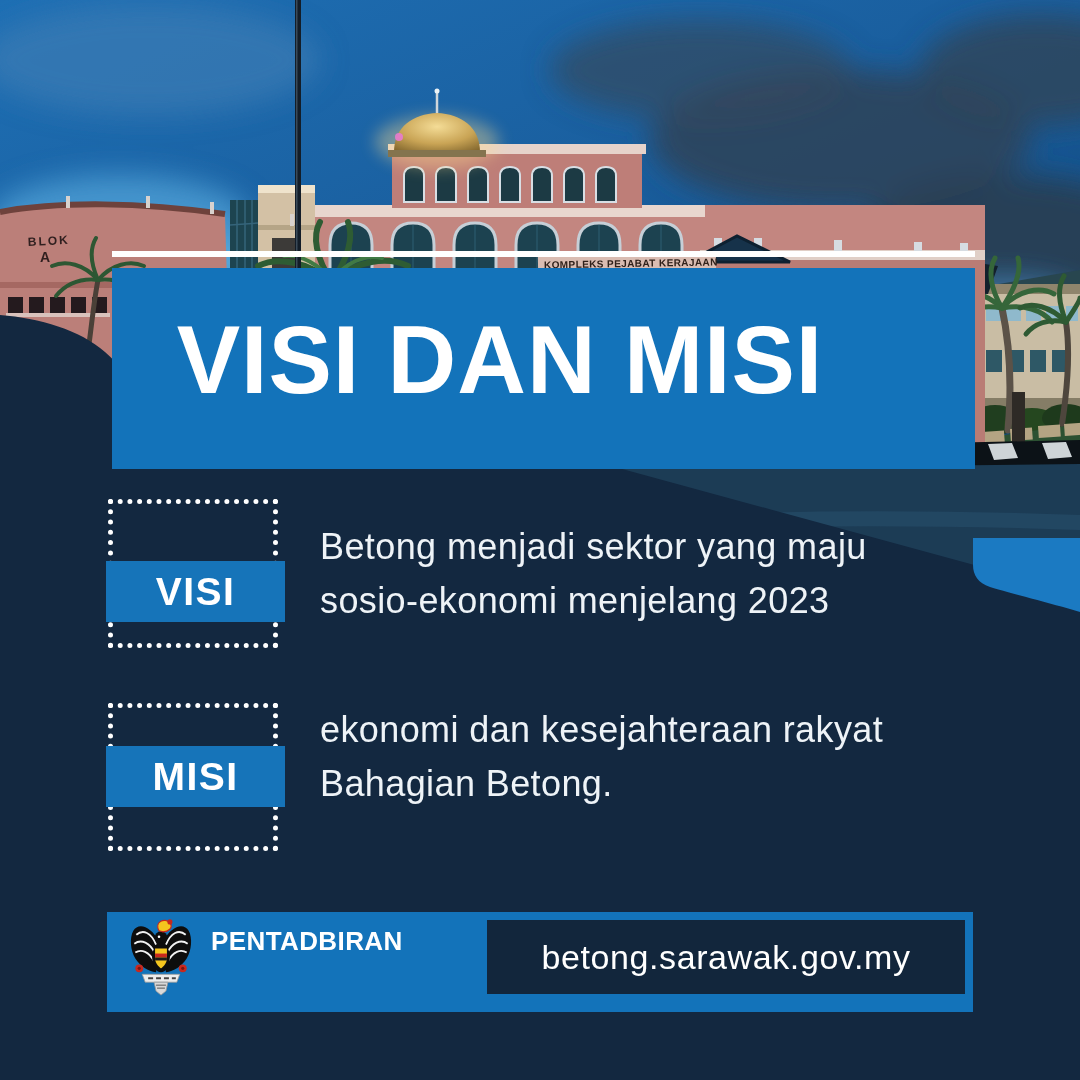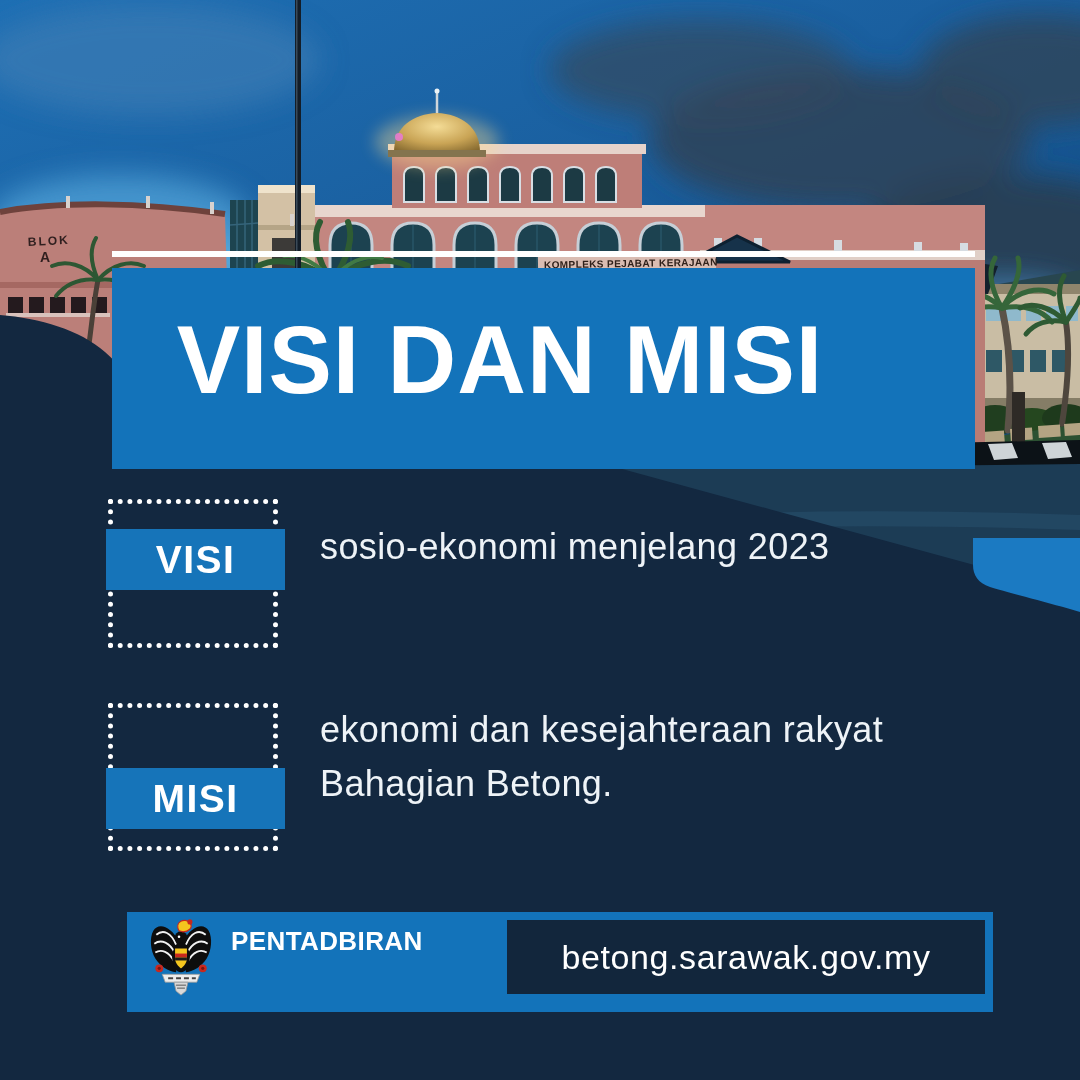--- a/index.html
+++ b/index.html
@@ -22,28 +22,28 @@
   
   .swoosh{position:absolute;left:970px;top:535px;width:110px;height:82px;display:block;}
   
   .dotted-box{position:absolute;width:170px;box-sizing:border-box;border:5px dotted #ffffff;background:transparent;}
   .visi-box{left:108px;top:499px;height:149px;}
   .misi-box{left:108px;top:703px;height:148px;}
   .label-bar{
     position:absolute;left:106px;width:179px;height:61px;background:#1674B9;
     display:flex;align-items:center;justify-content:center;
   }
-  .visi-bar{top:529px;}
-  .misi-bar{top:768px;}
+  .visi-bar{top:561px;}
+  .misi-bar{top:746px;}
   .label-bar span{color:#ffffff;font-size:39px;font-weight:700;letter-spacing:1.5px;}
   .section-text{position:absolute;left:320px;width:620px;color:#eef3f7;font-size:36px;line-height:54px;letter-spacing:.4px;font-weight:400;}
   .visi-text{top:520px;}
   .misi-text{top:703px;}
   
-  .footer-bar{position:absolute;left:107px;top:912px;width:866px;height:100px;background:#1373BA;margin-left:20px;}
+  .footer-bar{position:absolute;left:107px;top:912px;width:866px;height:100px;background:#1373BA;}
   .footer-logo{position:absolute;left:22px;top:4px;width:64px;height:83px;}
   .footer-org{position:absolute;left:104px;top:14px;color:#ffffff;font-weight:700;font-size:26px;line-height:31px;letter-spacing:.4px;white-space:nowrap;}
   .url-box{
     position:absolute;left:380px;top:8px;width:478px;height:74px;background:#12263C;
     display:flex;align-items:center;justify-content:center;
   }
   .url-box span{color:#ffffff;font-size:34px;letter-spacing:.6px;font-weight:400;}
 </style>
 </head>
 <body>
@@ -301,20 +301,21 @@
 
   <svg class="swoosh" viewBox="0 0 110 82">
     <path d="M3,3 L110,3 L110,77 C80,68 40,58 20,52 C8,48 3,40 3,30 Z" fill="#1B7AC2"></path>
   </svg>
 
   <div class="dotted-box visi-box"></div>
   <div class="label-bar visi-bar">
     <span>VISI</span>
   </div>
   <div class="section-text visi-text">
+    <div>Betong menjadi sektor yang maju</div>
     <div>sosio-ekonomi menjelang 2023</div>
   </div>
 
   <div class="dotted-box misi-box"></div>
   <div class="label-bar misi-bar">
     <span>MISI</span>
   </div>
   <div class="section-text misi-text">
     <div>ekonomi dan kesejahteraan rakyat</div>
     <div>Bahagian Betong.</div>

